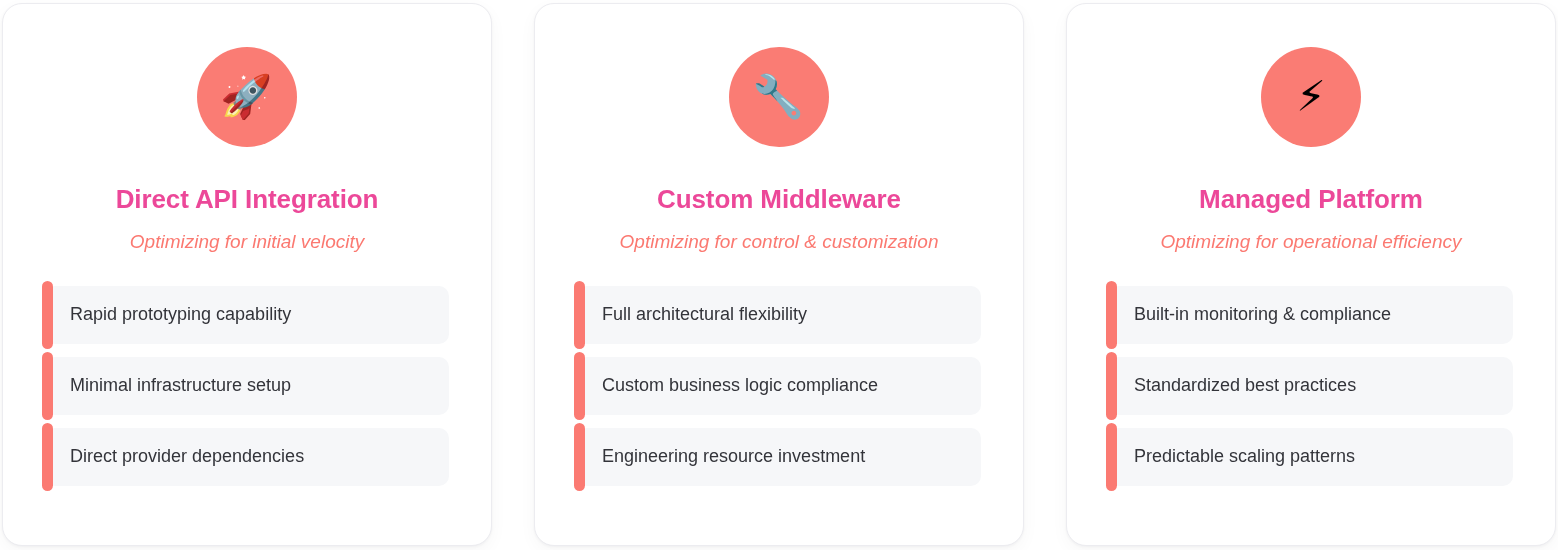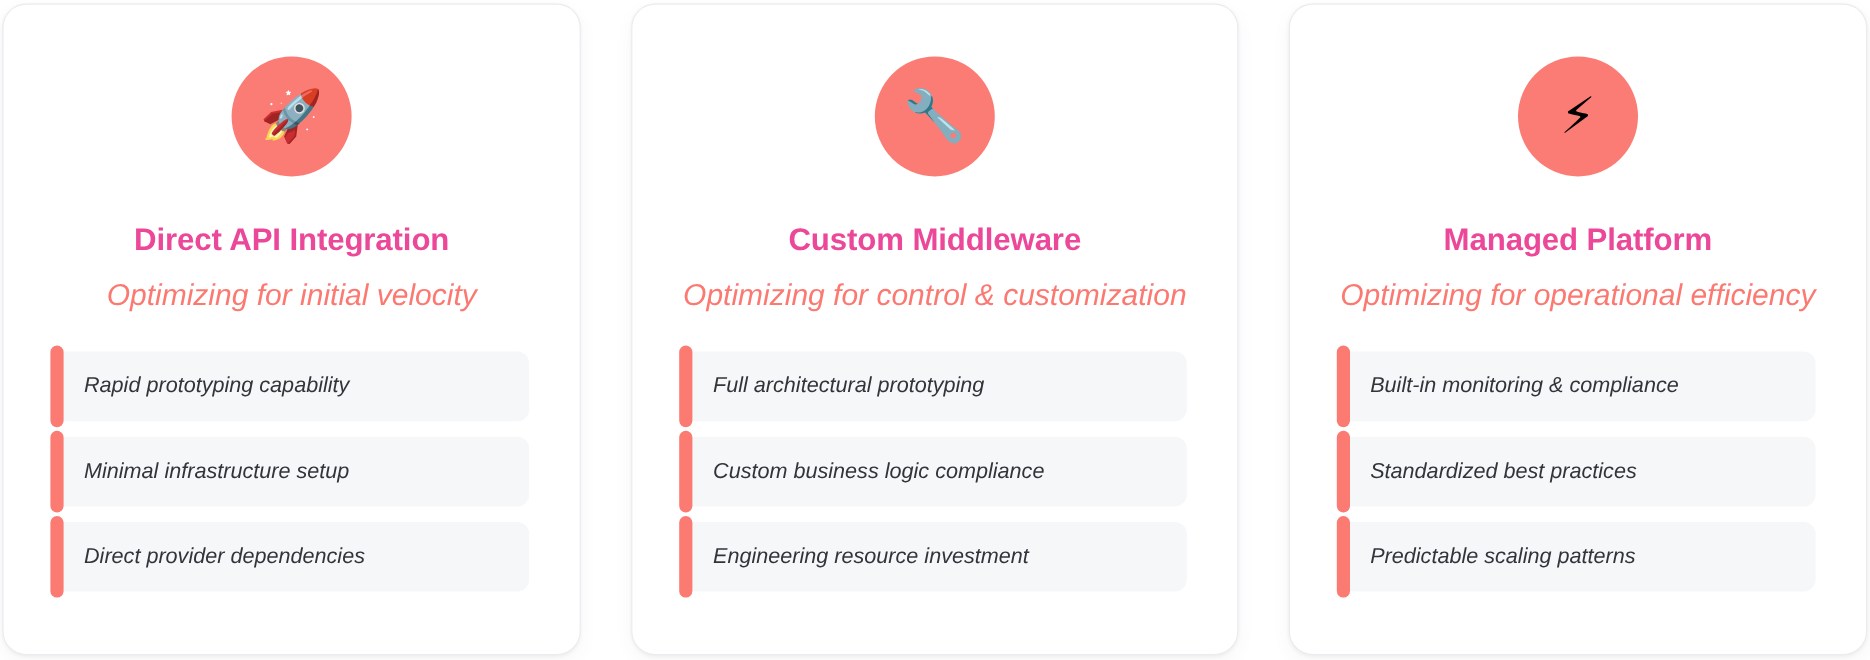--- a/index.html
+++ b/index.html
@@ -59,21 +59,21 @@
     font-size: 26px;
     font-weight: bold;
     color: #ec4899;
     letter-spacing: -0.1px;
     text-align: center;
     line-height: 1.15;
     white-space: nowrap;
   }
   .card-subtitle {
     margin-top: 16px;
-    font-size: 25px;
+    font-size: 19px;
     font-style: italic;
     color: #fb7971;
     text-align: center;
     line-height: 1.2;
     white-space: nowrap;
   }
   .points {
     margin-top: 32px;
     width: 100%;
     display: flex;
@@ -83,21 +83,20 @@
   .point {
     position: relative;
     height: 58px;
     background: #f6f7f9;
     border-radius: 10px;
     display: flex;
     align-items: center;
     padding-left: 25px;
     padding-right: 14px;
     box-sizing: border-box;
-    font-style: italic;
   }
   .point-accent {
     position: absolute;
     left: -3px;
     top: -5px;
     bottom: -5px;
     width: 11px;
     background: #fb7a72;
     border-radius: 7px;
   }
@@ -138,21 +137,21 @@
 
   <div class="card">
     <div class="icon-badge">
       <span class="icon-glyph">🔧</span>
     </div>
     <div class="card-title">Custom Middleware</div>
     <div class="card-subtitle">Optimizing for control &amp; customization</div>
     <div class="points">
       <div class="point">
         <span class="point-accent"></span>
-        <span class="point-text">Full architectural prototyping</span>
+        <span class="point-text">Full architectural flexibility</span>
       </div>
       <div class="point">
         <span class="point-accent"></span>
         <span class="point-text">Custom business logic compliance</span>
       </div>
       <div class="point">
         <span class="point-accent"></span>
         <span class="point-text">Engineering resource investment</span>
       </div>
     </div>

